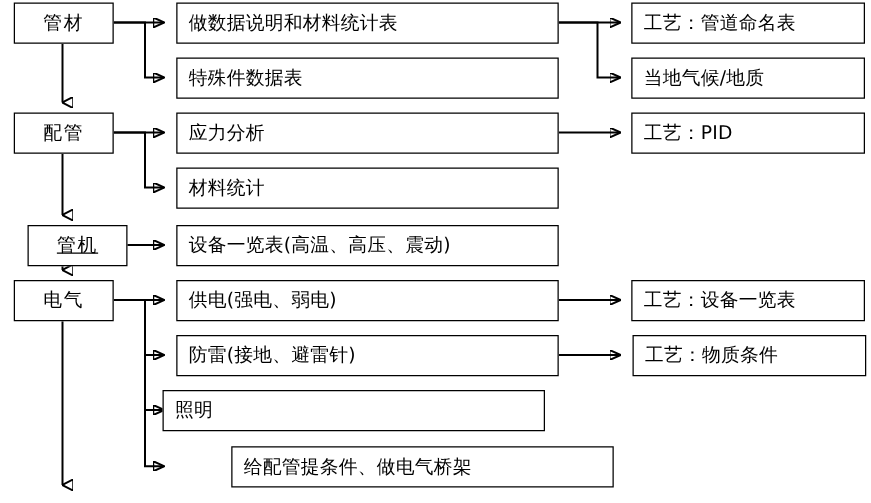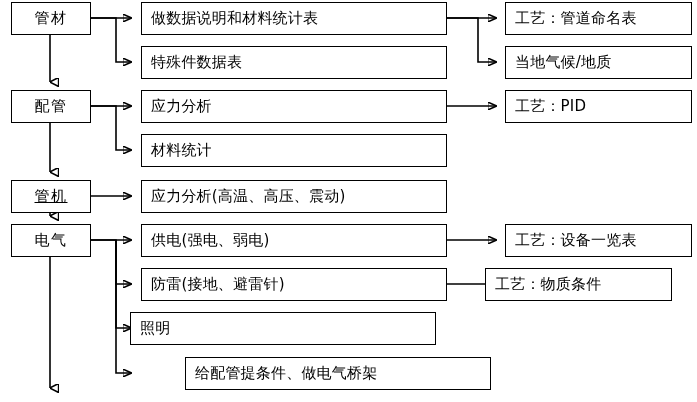--- a/index.html
+++ b/index.html
@@ -101,21 +101,21 @@
   </svg>
 
   <div class="node stage" style="left:11px; top:2px; width:80px; height:33px;">
     <span class="node-label">管材</span>
   </div>
 
   <div class="node stage" style="left:11px; top:90px; width:80px; height:33px;">
     <span class="node-label">配管</span>
   </div>
 
-  <div class="node stage" style="left:11px; top:180px; width:80px; height:33px;text-decoration:underline;">
+  <div class="node stage" style="left:22px; top:180px; width:80px; height:33px;text-decoration:underline;">
     <span class="node-label">管机</span>
   </div>
 
   <div class="node task" style="left:141px; top:2px; width:306px; height:33px;">
     <span class="node-label">做数据说明和材料统计表</span>
   </div>
 
   <div class="node stage" style="left:11px; top:224px; width:80px; height:33px;">
     <span class="node-label">电气</span>
   </div>
@@ -126,21 +126,21 @@
 
   <div class="node task" style="left:141px; top:90px; width:306px; height:33px;">
     <span class="node-label">应力分析</span>
   </div>
 
   <div class="node task" style="left:141px; top:134px; width:306px; height:33px;">
     <span class="node-label">材料统计</span>
   </div>
 
   <div class="node task" style="left:141px; top:180px; width:306px; height:33px;">
-    <span class="node-label">应力分析(高温、高压、震动)</span>
+    <span class="node-label">设备一览表(高温、高压、震动)</span>
   </div>
 
   <div class="node task" style="left:141px; top:224px; width:306px; height:33px;text-align:right;">
     <span class="node-label">供电(强电、弱电)</span>
   </div>
 
   <div class="node task" style="left:141px; top:268px; width:306px; height:33px;">
     <span class="node-label">防雷(接地、避雷针)</span>
   </div>
 
@@ -161,17 +161,17 @@
   </div>
 
   <div class="node proc" style="left:505px; top:90px; width:187px; height:33px;">
     <span class="node-label">工艺：PID</span>
   </div>
 
   <div class="node proc" style="left:505px; top:224px; width:187px; height:33px;">
     <span class="node-label">工艺：设备一览表</span>
   </div>
 
-  <div class="node proc" style="left:485px; top:268px; width:187px; height:33px;">
+  <div class="node proc" style="left:506px; top:268px; width:187px; height:33px;">
     <span class="node-label">工艺：物质条件</span>
   </div>
 
 </div>
 
 </body></html>

